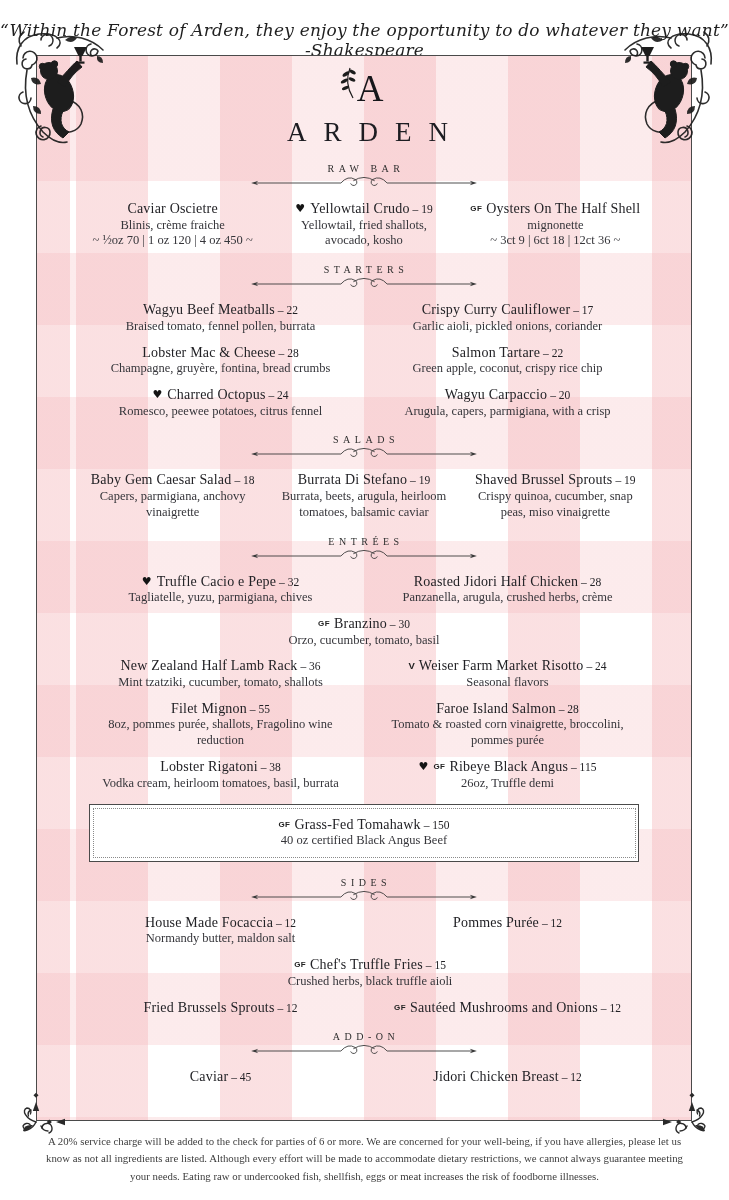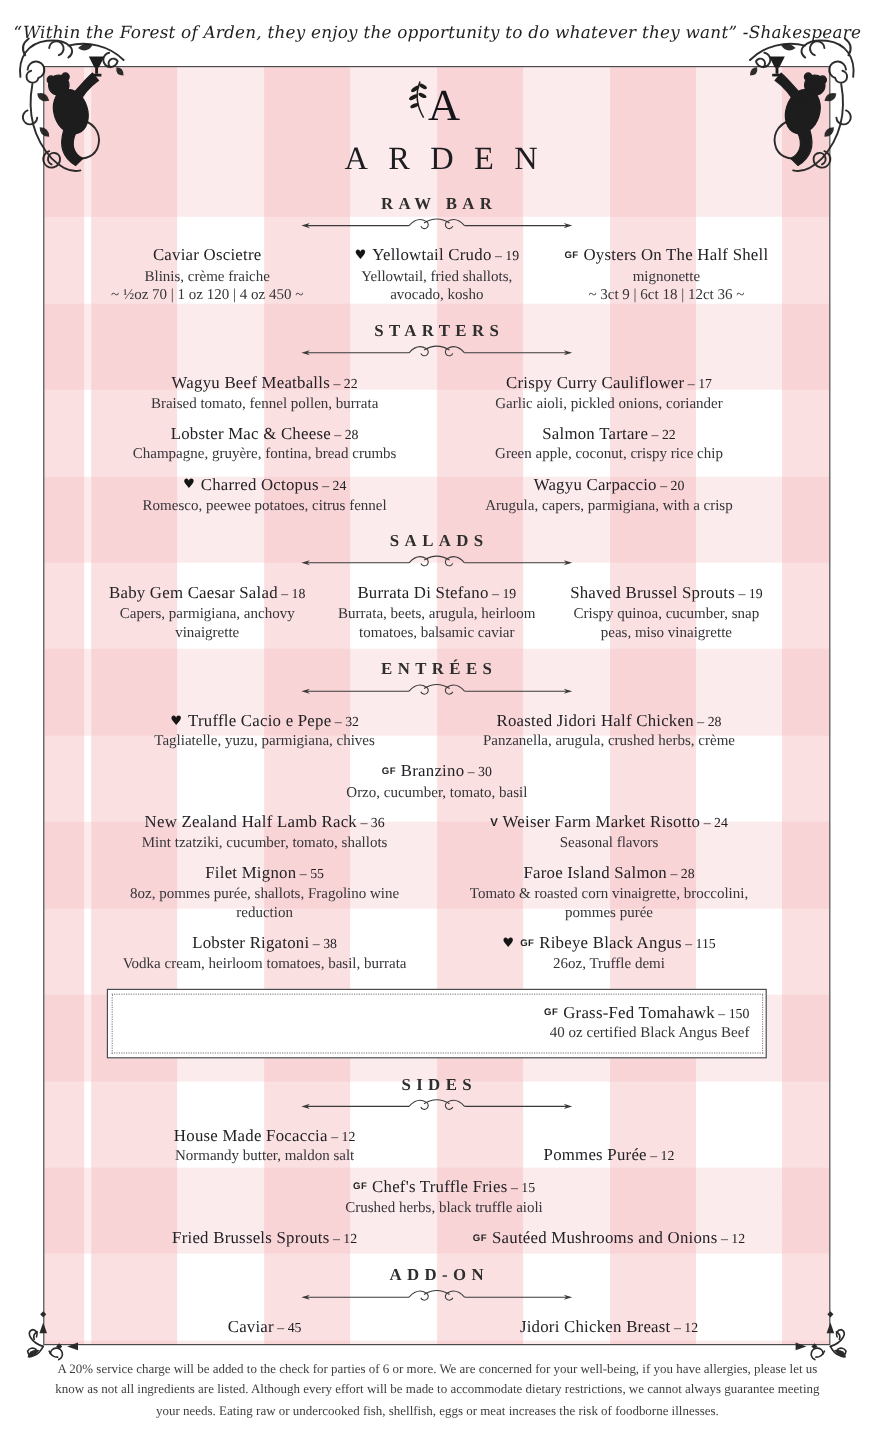--- a/index.html
+++ b/index.html
@@ -3,21 +3,21 @@
 <meta charset="utf-8">
 <style>
   html,body{margin:0;padding:0;}
   body{
     width:729px;height:1200px;position:relative;background:#ffffff;
     font-family:"Liberation Serif", serif;color:#2b2b2b;overflow:hidden;
   }
   
   .quote{
     position:absolute;top:20px;left:0;width:729px;text-align:center;
-    font-family:"DejaVu Serif", serif;font-style:italic;font-size:14px;color:#1f1f1f;
+    font-family:"DejaVu Serif", serif;font-style:italic;font-size:17px;color:#1f1f1f;
     letter-spacing:.2px;
   }
   
   .menu-frame{
     position:absolute;left:36px;top:55px;width:654px;height:1064px;
     border:1.5px solid #4a4a4a;
     background:
       repeating-linear-gradient(90deg,  rgba(244,178,182,.40) 0 72px, rgba(244,178,182,0) 72px 144px),
       repeating-linear-gradient(180deg, rgba(244,178,182,.26) 0 72px, rgba(244,178,182,0) 72px 144px),
       #fff;
@@ -37,42 +37,42 @@
   .logo-letter{
     font-size:37px;line-height:50px;color:#16161a;letter-spacing:0;
     display:inline-block;padding-left:12px;
   }
   .logo-sprig{position:absolute;left:-8px;top:2px;width:20px;height:34px;}
   .brand-name{
     font-size:27px;letter-spacing:17px;color:#1d1d22;margin-top:1px;padding-left:24px;
   }
   
   .section-title{
-    font-size:14px;font-weight:bold;letter-spacing:4.5px;text-align:center;
+    font-size:10px;font-weight:normal;letter-spacing:4.5px;text-align:center;
     color:#2e2e2e;margin:15px 0 0;padding-left:4px;
   }
   .divider{display:block;margin:1px auto 9px;width:250px;height:16px;}
-  .menu-row{display:flex;align-items:flex-end;margin-bottom:9px;}
+  .menu-row{display:flex;align-items:flex-start;margin-bottom:9px;}
   .menu-row .menu-item{flex:1;text-align:center;padding:0 6px;}
   .menu-row.single .menu-item{flex:0 0 100%;}
   .item-title{font-size:14px;color:#222226;line-height:1.25;}
   .item-name{letter-spacing:.2px;}
   .item-price{font-size:11.5px;}
   .item-desc{font-size:12.5px;color:#35353a;line-height:1.27;}
   .icon{display:inline-block;}
   .icon.heart{font-family:"DejaVu Sans",sans-serif;font-size:11px;margin-right:5px;position:relative;top:-1px;color:#141414;}
   .icon.gf{font-family:"Liberation Sans",sans-serif;font-weight:bold;font-size:8px;letter-spacing:.4px;margin-right:4px;position:relative;top:-2px;color:#222;}
   .icon.v{font-family:"Liberation Sans",sans-serif;font-weight:bold;font-size:9.5px;margin-right:4px;position:relative;top:-1px;color:#222;}
 
   
   .feature-box{
     width:543px;margin:13px auto 3px;background:#fff;border:1.2px solid #4a4a4a;padding:2.5px;
   }
   .feature-box-inner{
-    border:1px dotted #8a8a8a;padding:7px 10px 8px;text-align:right;
+    border:1px dotted #8a8a8a;padding:7px 10px 8px;text-align:center;
   }
   .feature-box-inner .item-title{font-size:14px;}
   
   .footer{
     position:absolute;left:40px;top:1133px;width:649px;text-align:center;
     font-size:10.8px;line-height:1.6;color:#3e3e3e;
   }
 </style>
 </head>
 <body>

